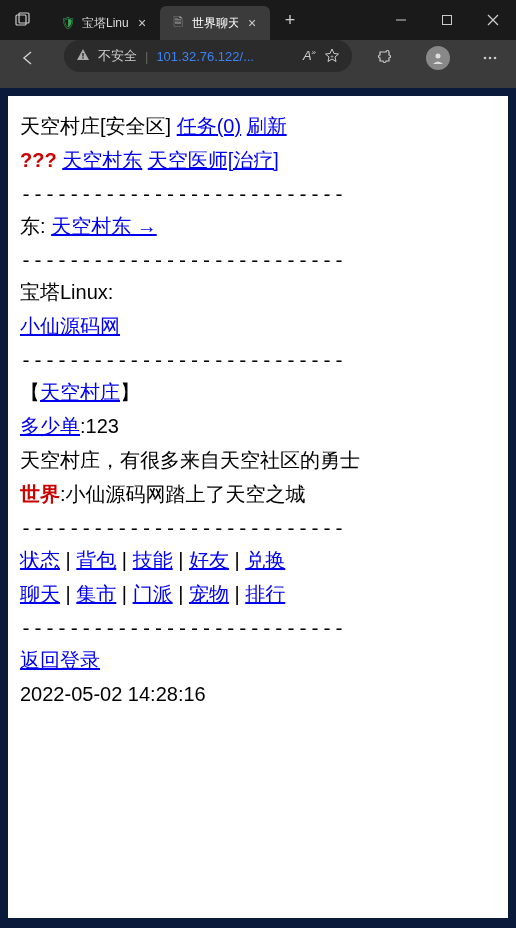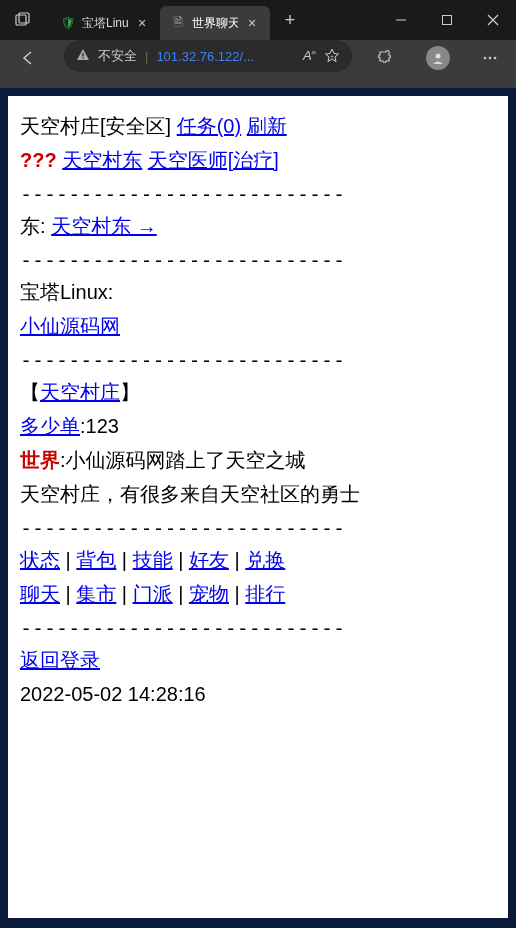--- a/index.html
+++ b/index.html
@@ -269,24 +269,24 @@
     <a class="link">小仙源码网</a>
   </div>
   <div class="sep">---------------------------</div>
   <div class="row">
     <span>【</span><a class="link">天空村庄</a><span>】</span>
   </div>
   <div class="row">
     <a class="link">多少单</a><span>:123</span>
   </div>
   <div class="row">
+    <span>天空村庄，有很多来自天空社区的勇士</span>
+  </div>
+  <div class="row">
     <span class="red">世界</span><span>:小仙源码网踏上了天空之城</span>
-  </div>
-  <div class="row">
-    <span>天空村庄，有很多来自天空社区的勇士</span>
   </div>
   <div class="sep">---------------------------</div>
   <div class="row">
     <a class="link">状态</a><span class="pipe"> | </span><a class="link">背包</a><span class="pipe"> | </span><a class="link">技能</a><span class="pipe"> | </span><a class="link">好友</a><span class="pipe"> | </span><a class="link">兑换</a>
   </div>
   <div class="row">
     <a class="link">聊天</a><span class="pipe"> | </span><a class="link">集市</a><span class="pipe"> | </span><a class="link">门派</a><span class="pipe"> | </span><a class="link">宠物</a><span class="pipe"> | </span><a class="link">排行</a>
   </div>
   <div class="sep">---------------------------</div>
   <div class="row">

